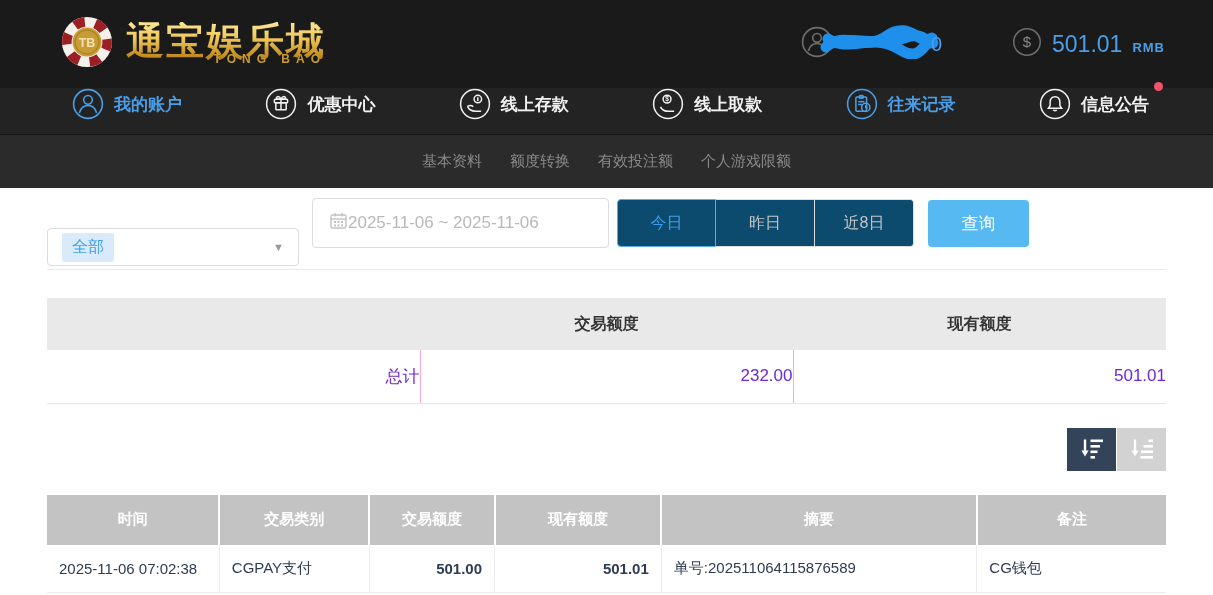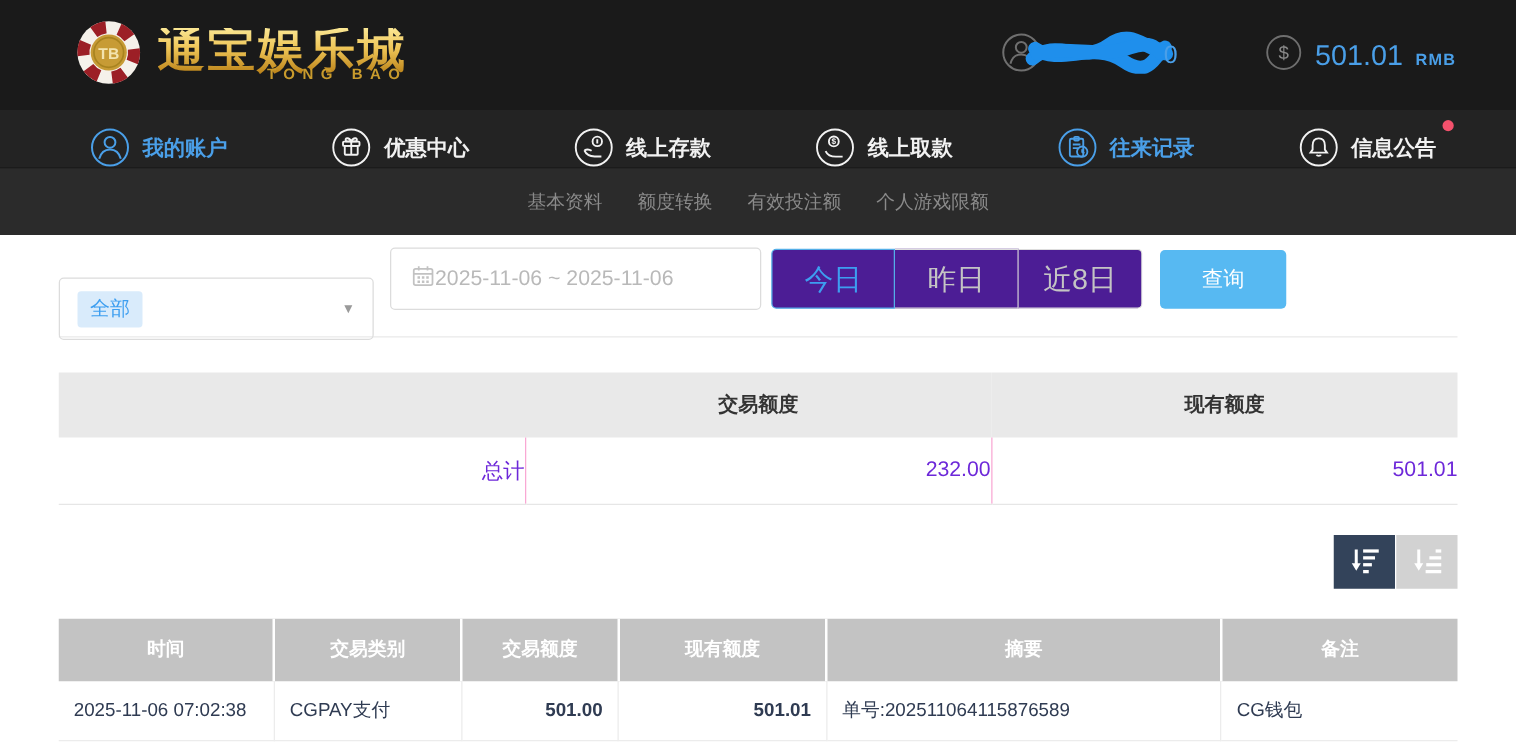--- a/index.html
+++ b/index.html
@@ -20,47 +20,47 @@
   .user-chip { display:flex; align-items:center; position:relative; }
   .user-suffix { color:var(--accent); font-size:20px; margin-left:-10px; }
   .scribble { margin-left:-14px; }
   .balance { display:flex; align-items:center; gap:10px; }
   .balance-amount { color:var(--accent); font-size:23px; }
   .balance-currency { color:var(--accent); font-size:13px; font-weight:bold;
     letter-spacing:1px; align-self:center; margin-top:6px; }
 
   
   .mainnav { height:47px; background:#232323; border-bottom:1px solid #141414;
-    display:flex; align-items:flex-end; justify-content:space-between; padding:0 64px 0 72px; }
+    display:flex; align-items:flex-start; justify-content:space-between; padding:0 64px 0 72px; }
   .nav-item { display:flex; align-items:center; gap:10px; color:#f2f2f2;
     font-size:17px; font-weight:bold; cursor:pointer; position:relative; }
   .nav-item svg { display:block; }
   .nav-item.active { color:var(--accent); }
   .nav-badge { position:absolute; top:-6px; right:-14px; width:9px; height:9px;
     border-radius:50%; background:var(--badge); }
 
   
   .subnav { height:53px; background:#2b2b2b; display:flex; align-items:center;
     justify-content:center; gap:28px; color:#8a8a8a; font-size:15px; }
   .subnav-item { cursor:pointer; }
 
   
   .content { padding:0 47px; }
   .filters { margin-top:10px; display:flex; align-items:center; height:50px; }
-  .select-box { width:252px; height:50px; border:1px solid #dcdcdc; border-radius:4px;
+  .select-box { width:252px; height:38px; border:1px solid #dcdcdc; border-radius:4px;
     display:flex; align-items:center; justify-content:space-between; padding:16px 14px;margin-top:48px; }
   .select-tag { background:#d9ebfb; color:#3d9ef0; font-size:16px; padding:4px 10px;
     border-radius:3px; }
   .caret { color:#9a9a9a; font-size:11px; }
   .date-box { margin-left:13px; width:297px; height:50px; border:1px solid #dcdcdc;
     border-radius:4px; display:flex; align-items:center; padding:0 16px;
     color:#b9b9b9; font-size:17px; }
   .range-group { margin-left:8px; display:flex; height:48px; }
-  .range-btn { width:99px; height:48px; background:#4c1d95; border:1px solid #ddd;
-    color:#c4c4c4; font-size:23px; cursor:pointer; font-family:inherit;text-align:center; }
+  .range-btn { width:99px; height:48px; background:#0c4a6e; border:1px solid #ddd;
+    color:#c4c4c4; font-size:16px; cursor:pointer; font-family:inherit;text-align:center; }
   .range-btn + .range-btn { border-left:none; }
   .range-btn:first-child { border-radius:4px 0 0 4px; }
   .range-btn:last-child { border-radius:0 4px 4px 0; }
   .range-btn.active { border:1px solid #54aee8; color:#3d9ef0; }
   .range-btn.active + .range-btn { border-left:none; }
   .query-btn { margin-left:14px; width:101px; height:47px; background:var(--accent-btn);
     border:none; border-radius:4px; color:#fff; font-size:17px; cursor:pointer;
     font-family:inherit; }
   .divider { margin-top:21px; border-top:1px solid #e9e9e9; }
 

